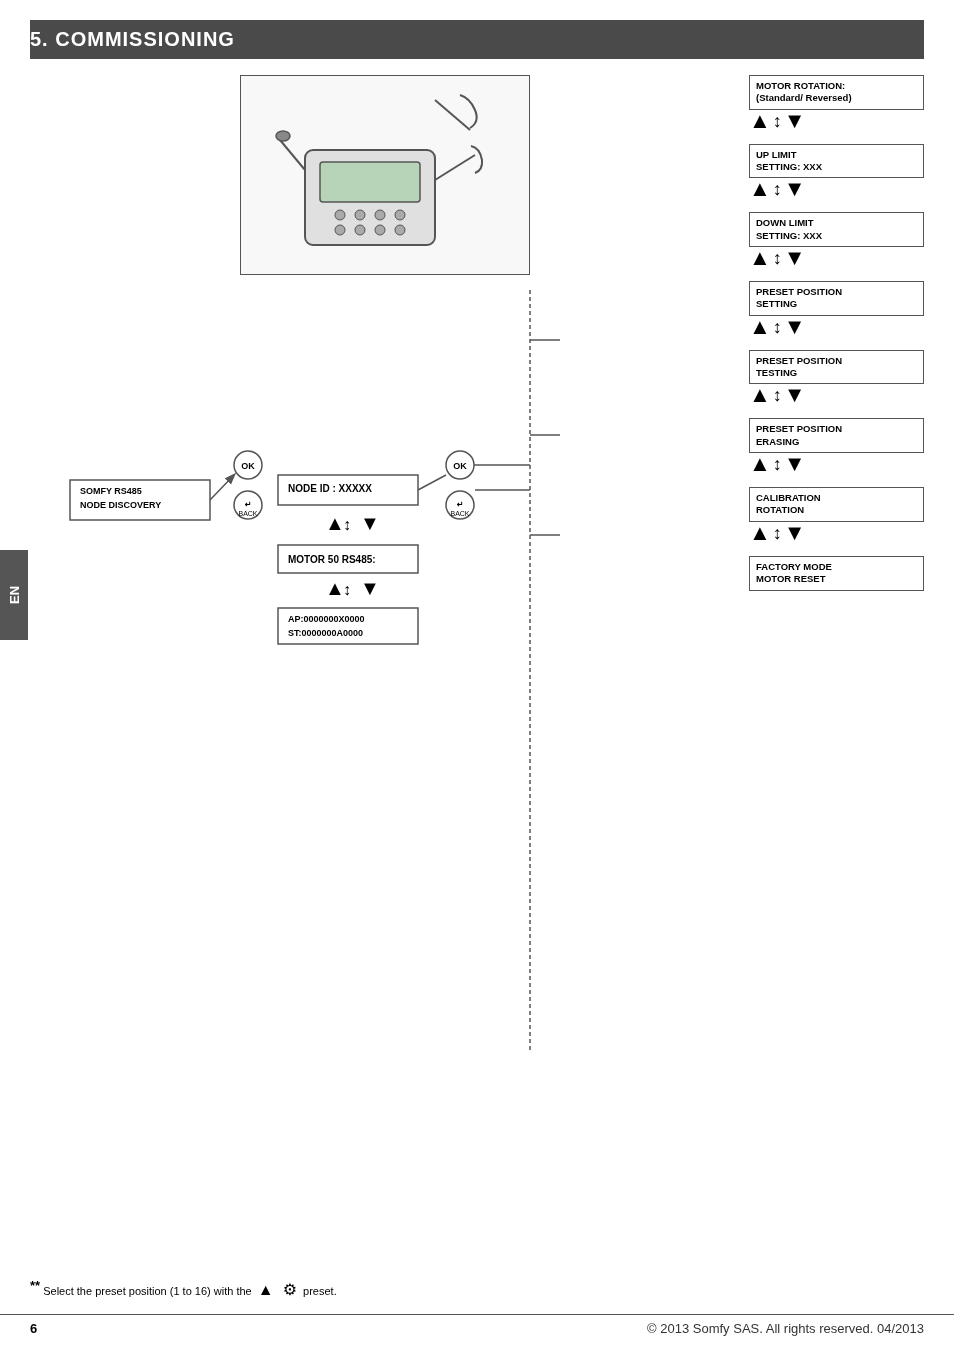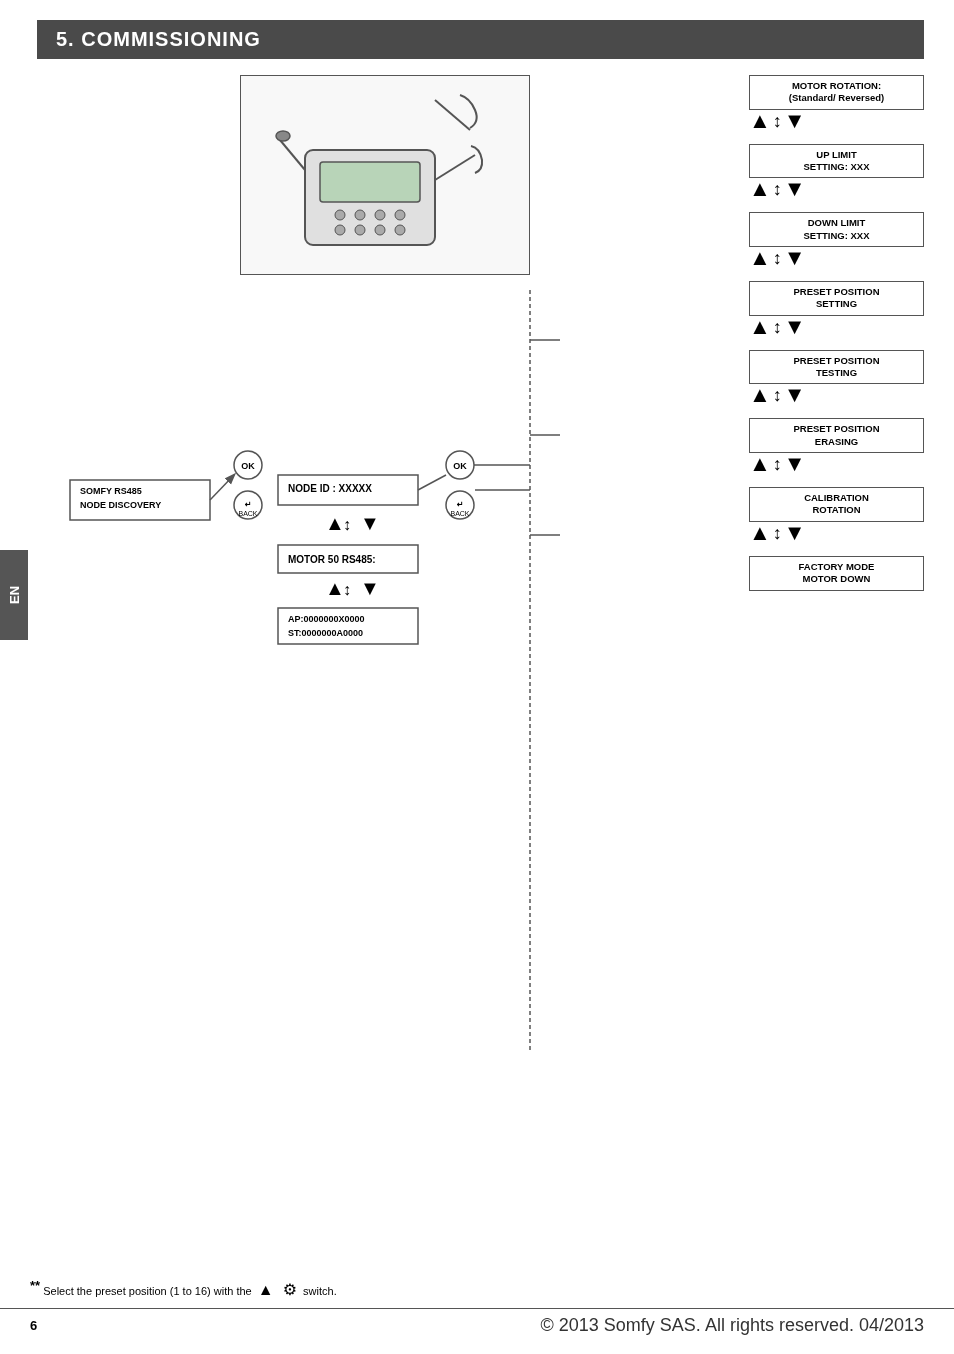--- a/index.html
+++ b/index.html
@@ -17,24 +17,23 @@
       min-height: 1354px;
       padding: 20px 30px 20px 30px;
       position: relative;
     }
     
     .section-header {
       background: #4a4a4a;
       color: #fff;
       font-size: 20px;
       font-weight: bold;
-      padding: 8px 19px;
+      padding: 8px 0;
       margin-bottom: 18px;
       letter-spacing: 1px;
-      margin-left: 7px;
     }
     
     .intro-text {
       position: absolute;
       left: 30px;
       top: 90px;
       width: 210px;
       font-size: 11.5px;
       line-height: 1.5;
     }
@@ -69,21 +68,21 @@
     .menu-item {
       margin-bottom: 12px;
     }
     .menu-box {
       border: 1.5px solid #555;
       padding: 4px 6px;
       font-size: 9.5px;
       font-weight: bold;
       line-height: 1.3;
       background: #fff;
-      text-align: center;
+      text-align: left;
       min-height: 30px;
     }
     .nav-arrows {
       display: flex;
       align-items: center;
       font-size: 20px;
       line-height: 1;
     }
     
     .en-sidebar {
@@ -114,21 +113,21 @@
       display: flex;
       align-items: center;
       justify-content: space-between;
       padding: 6px 30px 0 30px;
     }
     .footer-page {
       font-size: 13px;
       font-weight: bold;
     }
     .footer-copyright {
-      font-size: 18px;
+      font-size: 13px;
       color: #333;
     }
     .footnote {
       position: absolute;
       bottom: 55px;
       left: 30px;
       font-size: 11px;
     }
     .footnote-star {
       font-size: 13px;
@@ -262,21 +261,21 @@
       <div class="nav-arrows">
         <span style="font-size:22px;">▲</span>
         <span style="font-size:18px; margin:0 2px;">↕</span>
         <span style="font-size:22px;">▼</span>
       </div>
     </div>
 
     <div class="menu-item">
       <div class="menu-box">
         <span style="white-space:pre-line;">FACTORY MODE
-MOTOR DOWN</span>
+MOTOR RESET</span>
       </div>
     </div>
 
   </div>
 
   <svg style="position:absolute; left:30px; top:290px; width:720px; height:760px; overflow:visible;">
 
     <rect x="40" y="190" width="140" height="40" fill="#fff" stroke="#555" stroke-width="1.5"></rect>
     <text x="50" y="204" font-size="9" font-weight="bold" fill="#000">SOMFY RS485</text>
     <text x="50" y="218" font-size="9" font-weight="bold" fill="#000">NODE DISCOVERY</text>
@@ -335,21 +334,21 @@
       </marker>
     </defs>
 
   </svg>
 
   <div class="footnote">
     <span class="footnote-star">**</span>
     <span>Select the preset position (1 to 16) with the</span>
     <span style="font-size:16px; margin:0 3px;">▲</span>
     <span style="font-size:16px; margin:0 3px;">⚙</span>
-    <span>switch.</span>
+    <span>preset.</span>
   </div>
 
   <div class="footer">
     <span class="footer-page">6</span>
     <span class="footer-copyright">© 2013 Somfy SAS. All rights reserved. 04/2013</span>
   </div>
 
 </div>
 
 </body></html>

